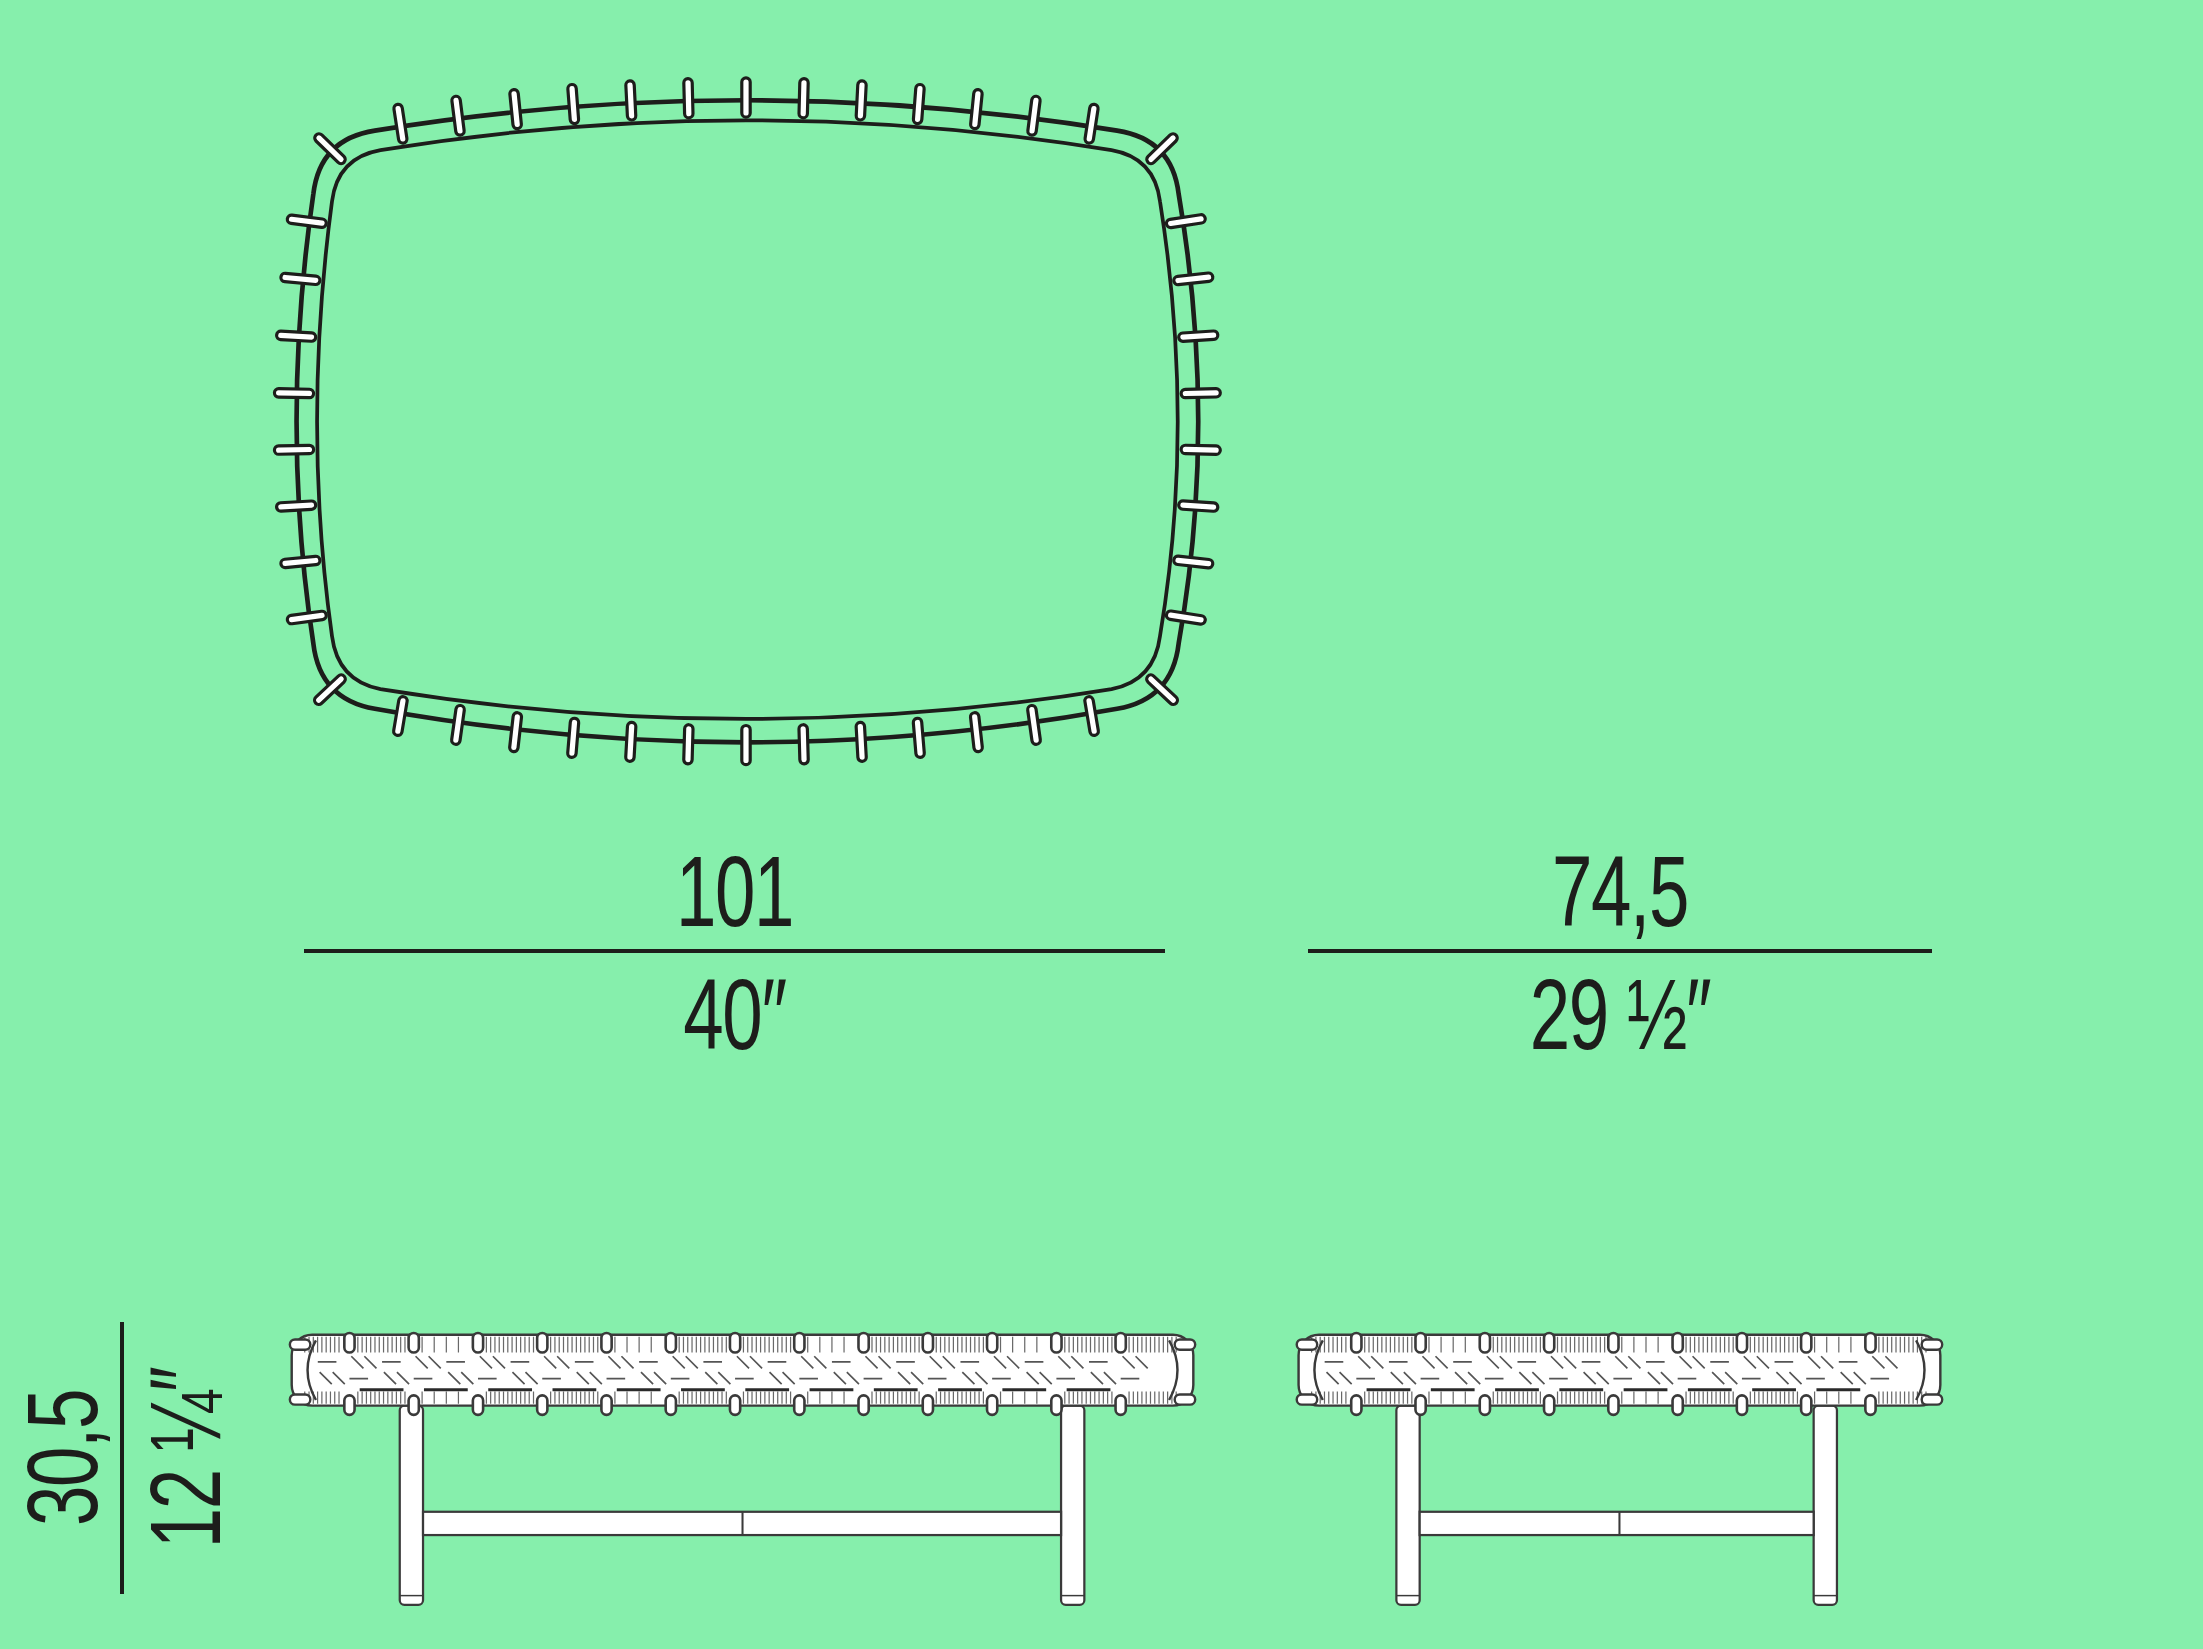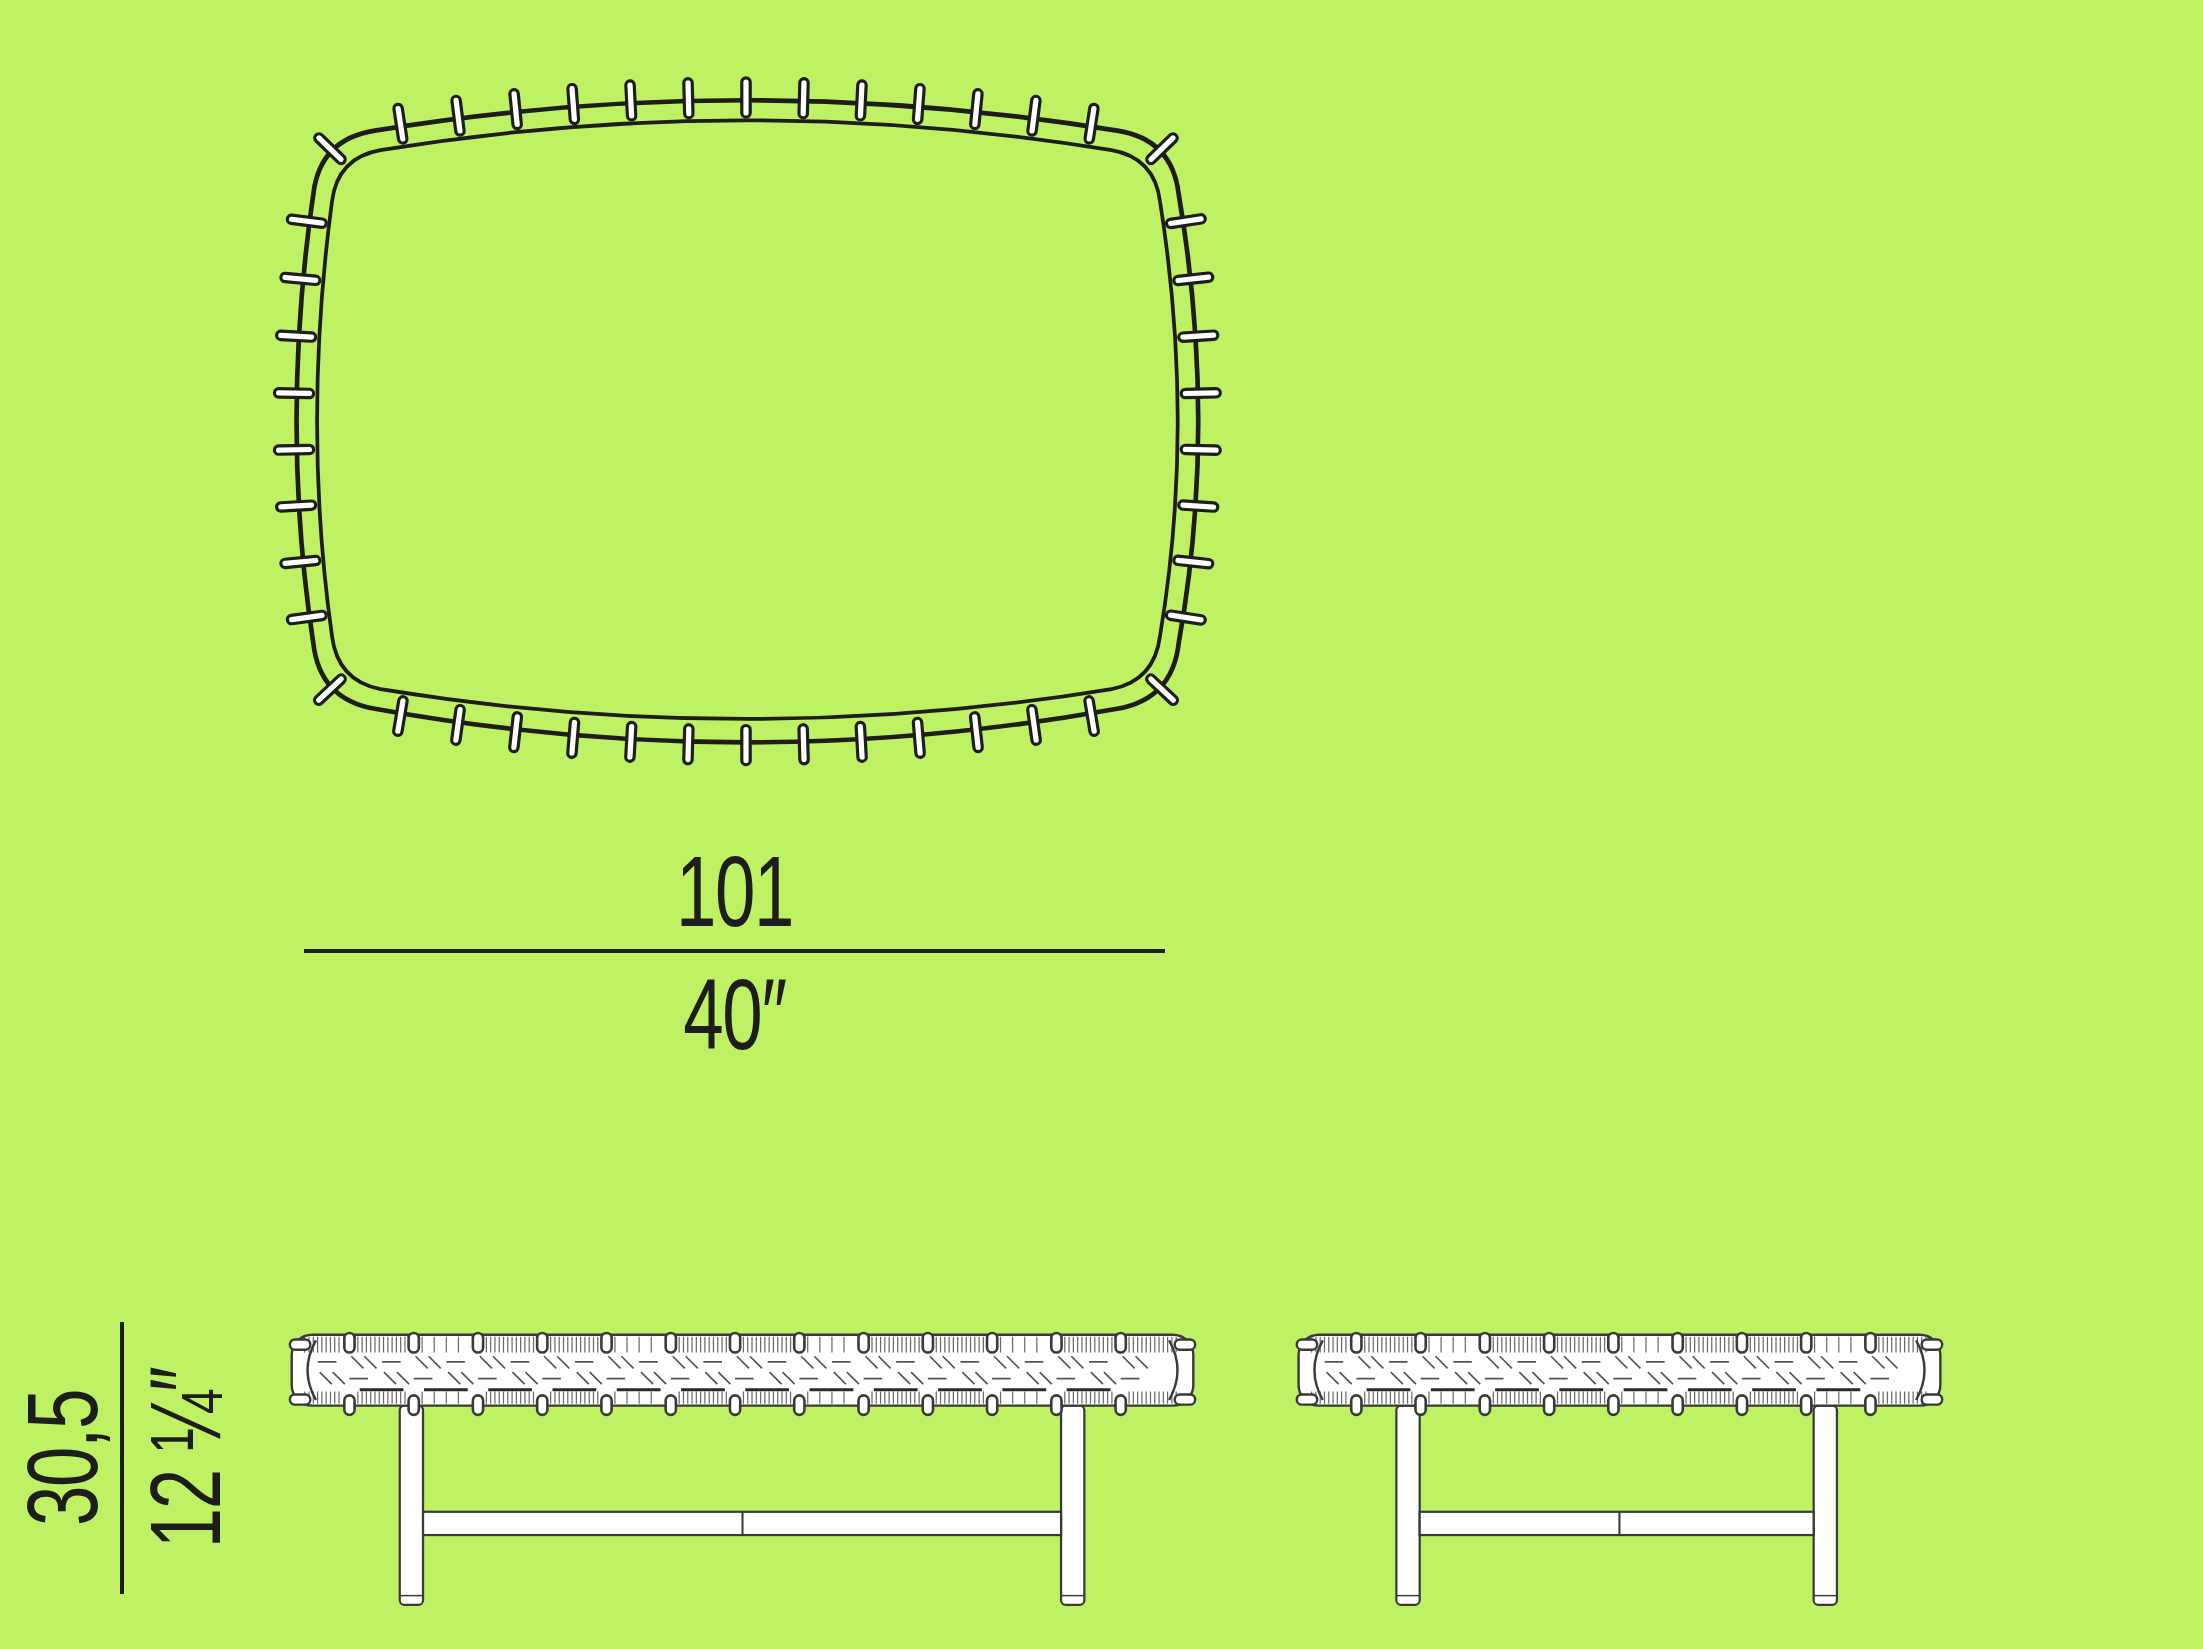--- a/index.html
+++ b/index.html
@@ -1,16 +1,16 @@
 <!DOCTYPE html>
 <html style="font-size:15px"><head>
 <meta charset="utf-8">
 <style>
   html,body{margin:0;padding:0;background:#fff;}
-  #stage{position:relative;width:2204px;height:1649px;background:#bef264;overflow:hidden;
+  #stage{position:relative;width:2204px;height:1649px;background:#86efac;overflow:hidden;
          font-family:"Liberation Sans", sans-serif;color:#1d1d1b;}
   svg{position:absolute;overflow:visible;}
   .dim-h{position:absolute;text-align:center;}
   .dim-label{display:block;white-space:nowrap;font-size:101px;color:#1d1d1b;
              transform:scaleX(0.72);transform-origin:50% 50%;letter-spacing:-1.9px;}
   .metric-row{line-height:89px;padding-bottom:13px;}
   .imperial-row{line-height:89px;padding-top:17px;}
   .dim-rule{border-top:4.7px solid #1d1d1b;height:0;}
   .dim-v{position:absolute;left:124px;top:1458px;width:272px;text-align:center;
          transform:translate(-50%,-50%) rotate(-90deg);}
@@ -159,20 +159,25 @@
         <rect x="2062" y="1496" width="22" height="11" rx="5.5" fill="#fff" stroke="#3a3a3a" stroke-width="2.6"></rect>
       </g>
   </svg>
 
   <div class="dim-h" style="left:304px;top:847px;width:861px;">
     <span class="dim-label metric-row">101</span>
     <div class="dim-rule"></div>
     <span class="dim-label imperial-row">40″</span>
   </div>
 
+  <div class="dim-h" style="left:1308px;top:847px;width:624px;">
+    <span class="dim-label metric-row">74,5</span>
+    <div class="dim-rule"></div>
+    <span class="dim-label imperial-row">29 ½″</span>
+  </div>
 
   <div class="dim-v">
     <span class="dim-label metric-row">30,5</span>
     <div class="dim-rule"></div>
     <span class="dim-label imperial-row">12 ¼″</span>
   </div>
 
 </div>
 
 

